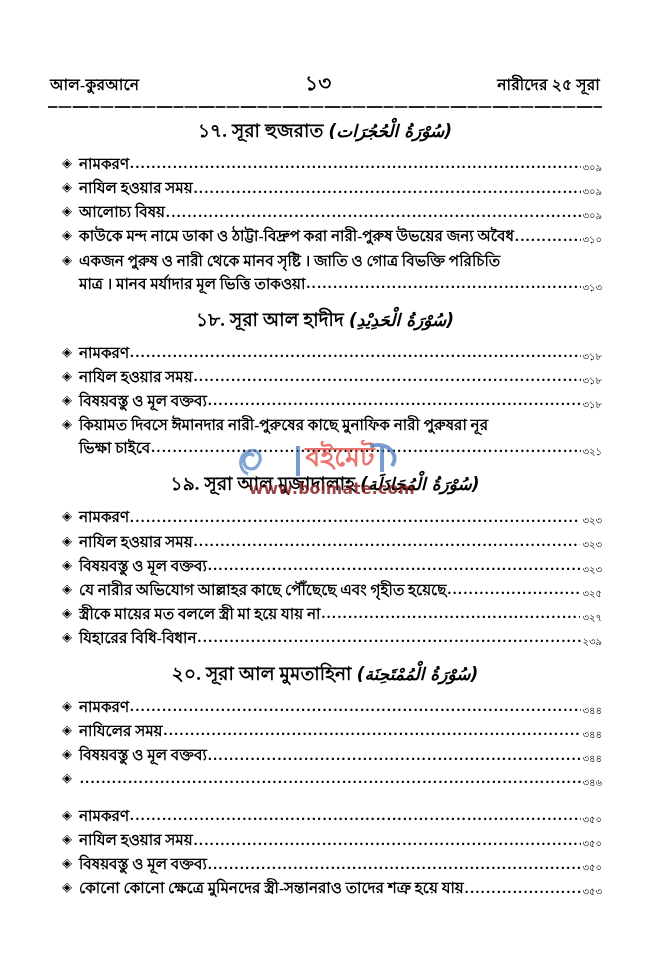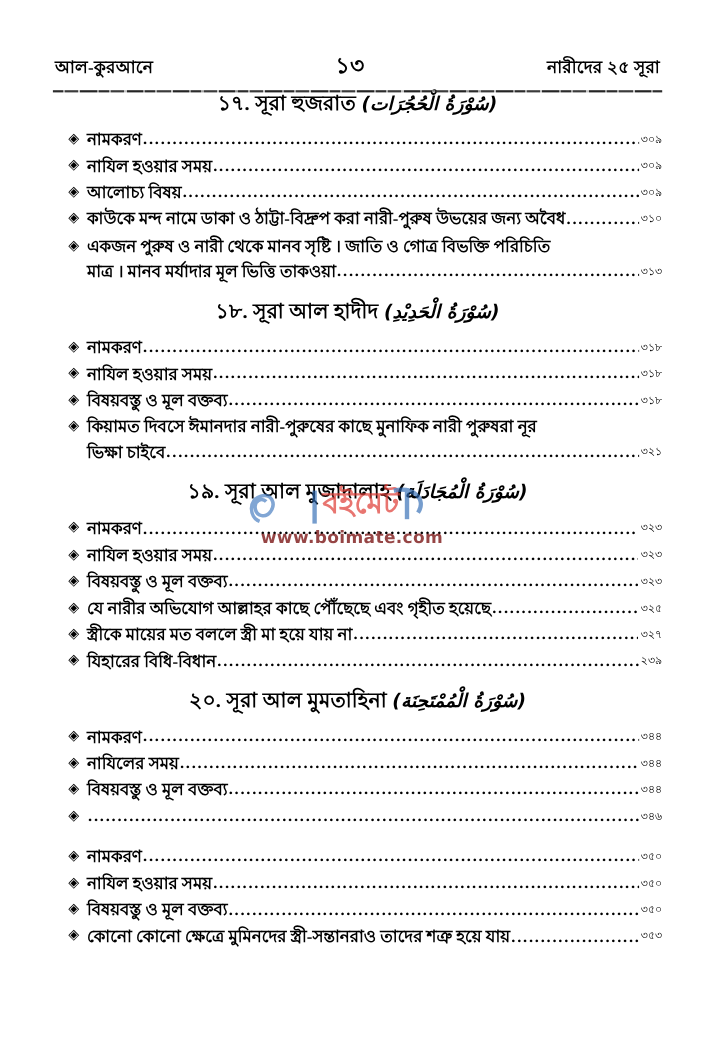--- a/index.html
+++ b/index.html
@@ -26,20 +26,21 @@
 
   
   .running-header {
     display: flex;
     align-items: baseline;
     justify-content: space-between;
     font-size: 15.5px;
     font-weight: bold;
     letter-spacing: .2px;
     padding: 0 2px;
+    margin-top: 24px;
   }
   .running-header .hdr-left  { text-align: left;  flex: 0 0 auto; }
   .running-header .hdr-page  { text-align: center; flex: 1 1 auto; font-size: 20px; }
   .running-header .hdr-right { text-align: right; flex: 0 0 auto; }
 
   .header-rule {
     margin-top: 5px;
     height: 2px;
     width: 100%;
     background:
@@ -48,21 +49,21 @@
         #9a9a9a 9px, #9a9a9a 11px,
         #2a2a2a 11px, #2a2a2a 23px,
         #bdbdbd 23px, #bdbdbd 25px,
         #111111 25px, #111111 40px,
         #8a8a8a 40px, #8a8a8a 42px);
     opacity: .92;
   }
 
   
   .sura-block { margin-top: 14px; }
-  .sura-block:first-of-type { margin-top: 0; }
+  .sura-block:first-of-type { margin-top: 12px; }
 
   .sura-heading {
     text-align: center;
     font-size: 18.5px;
     font-weight: bold;
     white-space: nowrap;
     margin-bottom: 9px;
     line-height: 1.25;
   }
   .sura-heading .sura-title-bn { letter-spacing: .2px; }
@@ -94,21 +95,21 @@
     line-height: 1.62;
     text-align: left;
     font-family: "DejaVu Sans", sans-serif;
   }
   .entry-body {
     flex: 1 1 auto;
     min-width: 0;
   }
   .entry-line {
     display: flex;
-    align-items: center;
+    align-items: flex-end;
     width: 100%;
   }
   .entry-label {
     flex: 0 0 auto;
     white-space: nowrap;
   }
   .entry-leader {
     flex: 1 1 auto;
     min-width: 8px;
     overflow: hidden;
@@ -131,21 +132,21 @@
   }
   
   .entry-wrap-first {
     display: block;
     white-space: nowrap;
   }
 
   
   .watermark {
     position: absolute;
-    left: 220px;
+    left: 232px;
     top: 440px;
     width: 200px;
     height: 68px;
     pointer-events: none;
     opacity: .82;
   }
   .wm-logo {
     position: absolute;
     left: 0; top: 0;
     width: 200px;

